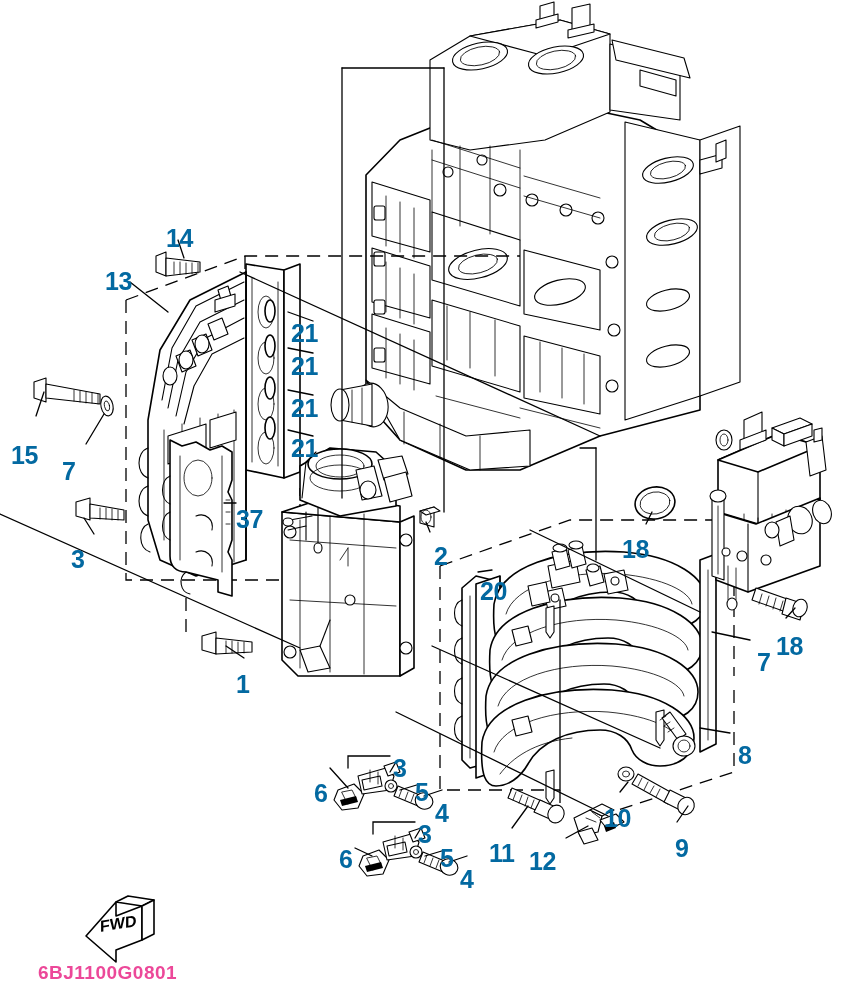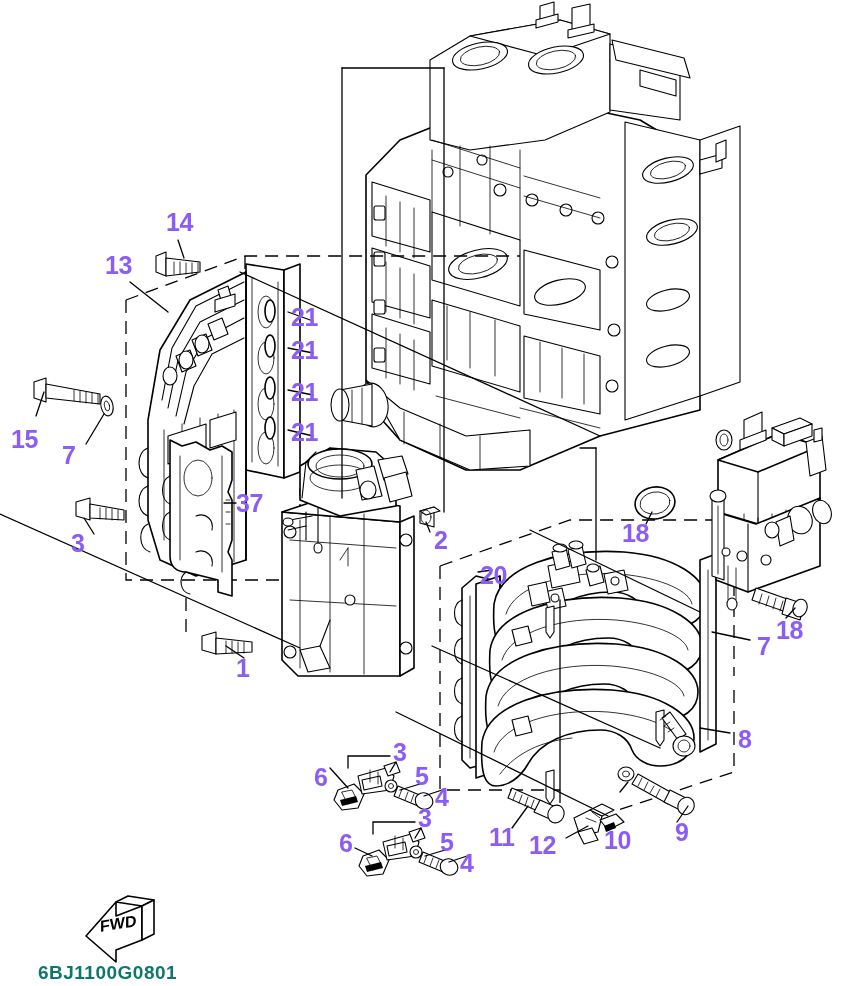--- a/index.html
+++ b/index.html
@@ -12,33 +12,34 @@
     position:relative;
   }
   #sheet{position:relative;width:843px;height:986px;background:#fff;}
   #art{position:absolute;left:0;top:0;width:843px;height:986px;}
   .callout{
     position:absolute;
     font-family:"Liberation Sans", sans-serif;
     font-size:25px;
     font-weight:700;
     line-height:1;
-    color:#8b5cf6;
+    color:#0369a1;
     white-space:nowrap;
     letter-spacing:-0.5px;
     user-select:none;
+    margin-top:16px;
   }
   #diagram-id{
     position:absolute;
     left:38px;top:962px;
     font-family:"Liberation Sans", sans-serif;
     font-size:19px;
     font-weight:700;
     letter-spacing:0.5px;
-    color:#0f766e;
+    color:#ec4899;
     white-space:nowrap;
   }
   #fwd-label{
     position:absolute;
     left:100px;top:915px;
     font-family:"Liberation Sans", sans-serif;
     font-size:16px;
     font-weight:700;
     transform:skewY(-9deg);
     color:#000;
@@ -559,21 +560,21 @@
   <span class="callout" style="left:435px;top:785px;">4</span>
   <span class="callout" style="left:415px;top:764px;">5</span>
   <span class="callout" style="left:314px;top:765px;">6</span>
   <span class="callout" style="left:418px;top:806px;">3</span>
   <span class="callout" style="left:460px;top:851px;">4</span>
   <span class="callout" style="left:440px;top:830px;">5</span>
   <span class="callout" style="left:339px;top:831px;">6</span>
   <span class="callout" style="left:757px;top:634px;">7</span>
   <span class="callout" style="left:738px;top:727px;">8</span>
   <span class="callout" style="left:675px;top:820px;">9</span>
-  <span class="callout" style="left:604px;top:828px;">10</span>
+  <span class="callout" style="left:604px;top:790px;">10</span>
   <span class="callout" style="left:489px;top:825px;">11</span>
   <span class="callout" style="left:529px;top:833px;text-align:center;">12</span>
   <span class="callout" style="left:105px;top:253px;">13</span>
   <span class="callout" style="left:166px;top:210px;">14</span>
   <span class="callout" style="left:11px;top:427px;text-align:center;">15</span>
   <span class="callout" style="left:62px;top:443px;">7</span>
   <span class="callout" style="left:71px;top:531px;">3</span>
   <span class="callout" style="left:776px;top:618px;">18</span>
   <span class="callout" style="left:622px;top:521px;">18</span>
   <span class="callout" style="left:480px;top:563px;">20</span>

